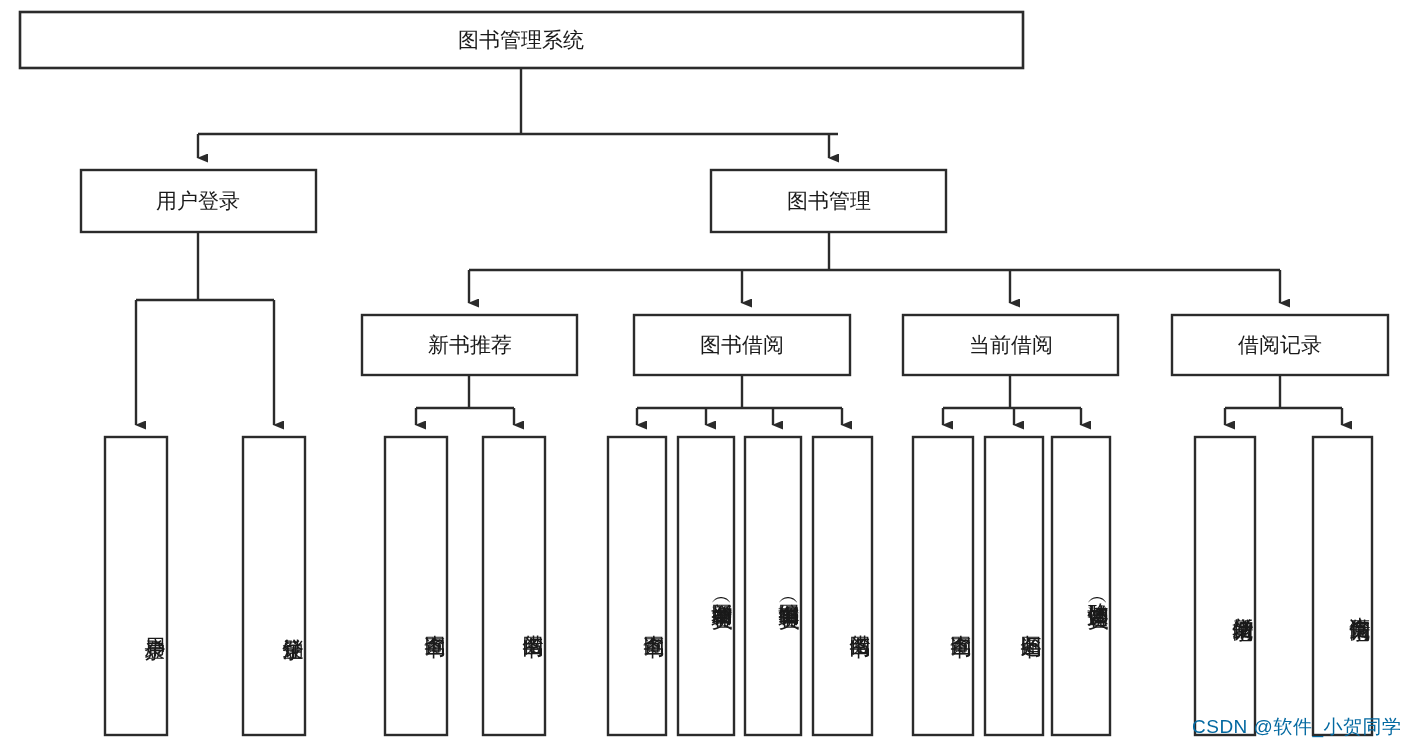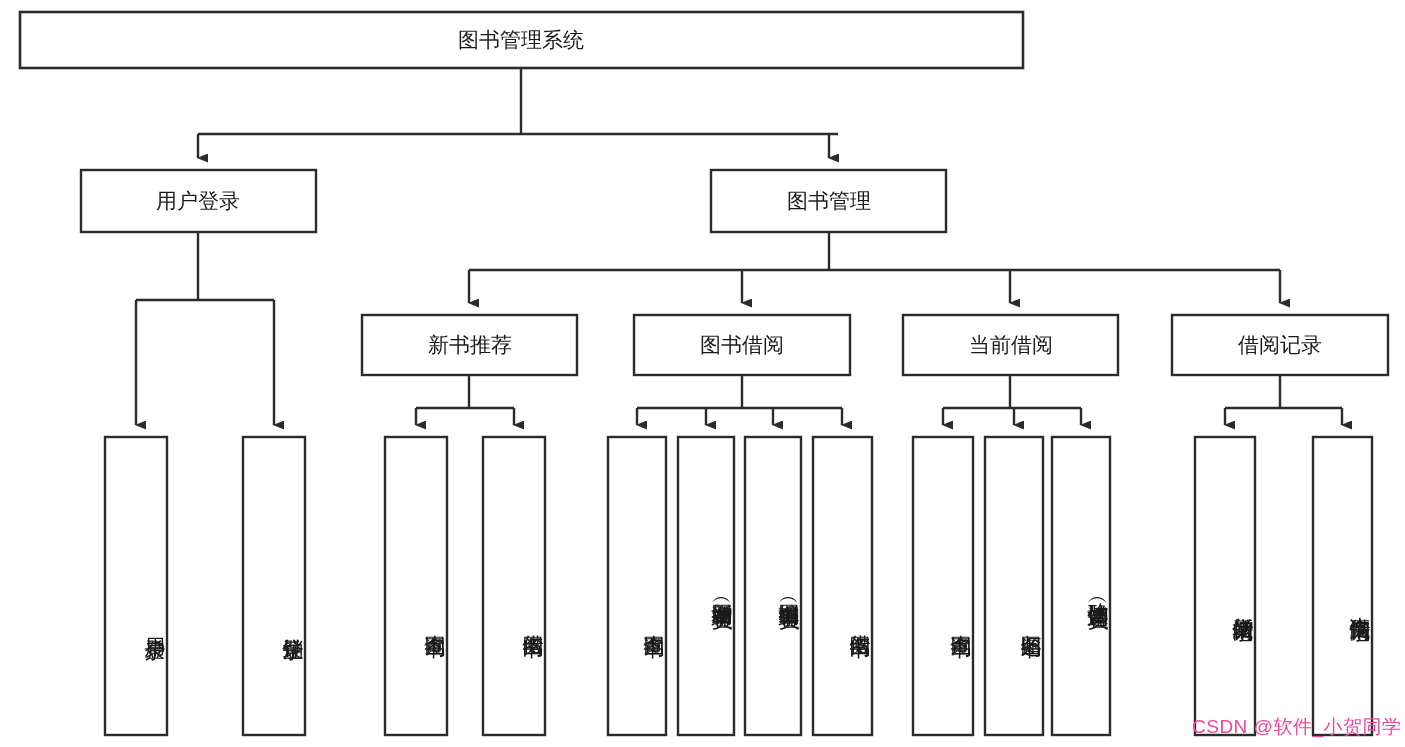--- a/index.html
+++ b/index.html
@@ -70,21 +70,21 @@
     display: flex;
     align-items: flex-start;
     justify-content: center;
     white-space: nowrap;
     pointer-events: none;
   }
   .watermark {
     position: absolute;
     font-family: "Liberation Sans", "DejaVu Sans", sans-serif;
     font-size: 19px;
-    color: #ec4899;
+    color: #0369a1;
     white-space: nowrap;
     letter-spacing: 0.5px;
   }
 </style>
 </head>
 <body>
 
 <div id="diagram-root">
 
   <svg class="flow" viewBox="0 0 1405 747">

